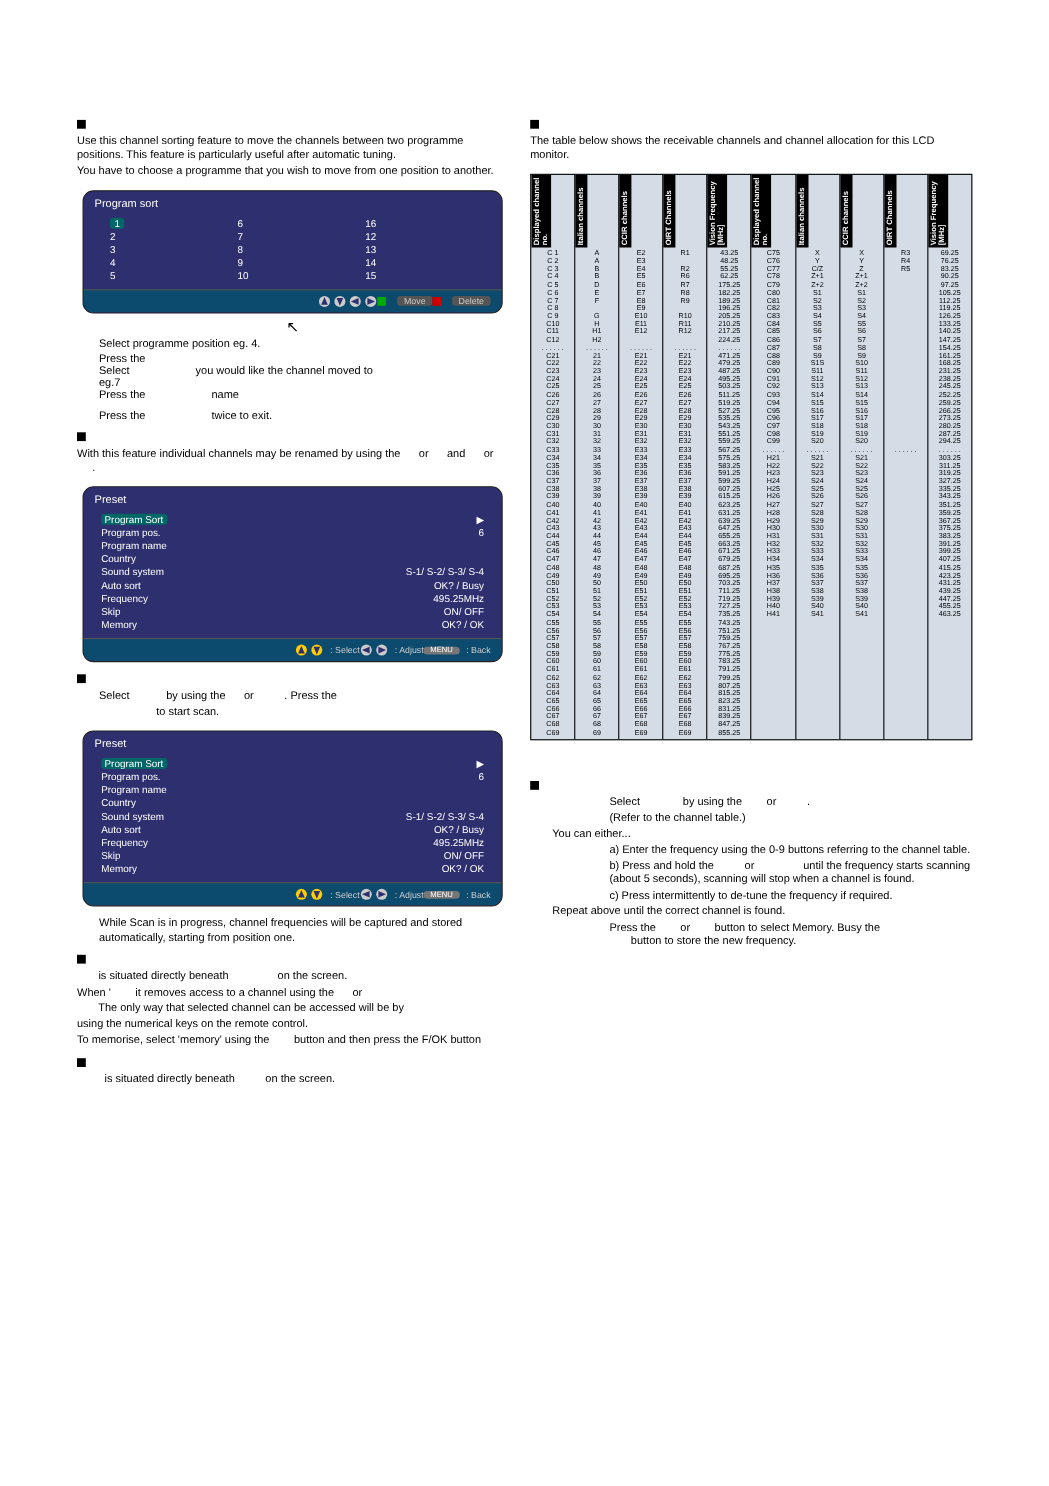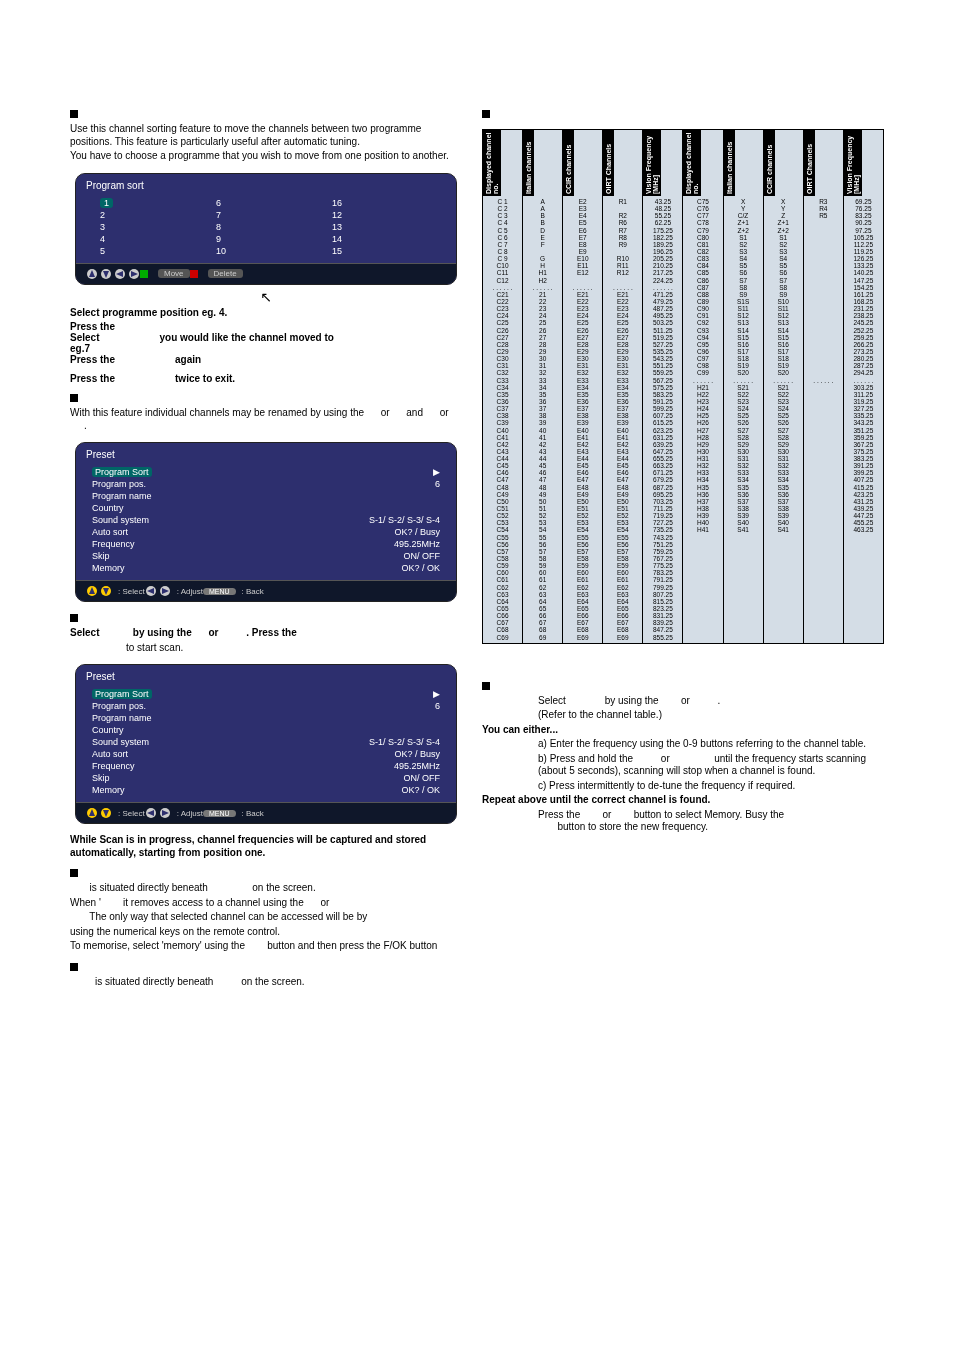--- a/index.html
+++ b/index.html
@@ -48,40 +48,40 @@
   .osd .title {
     background: #2d2f6e;
     padding: 6px 10px 2px 10px;
     font-size: 10px;
   }
   .osd .body {
     padding: 4px 16px 6px 16px;
   }
   .osd .rowline { display: flex; justify-content: space-between; padding: 1px 0; }
   .osd .foot {
-    background: #0f172a;
+    background: #0c4a6e;
     border-top: 1px solid #555;
     padding: 4px 10px;
     display: flex;
-    justify-content: flex-start;
+    justify-content: flex-end;
     font-size: 8px;
     color: #ccc;
   }
   .osd .foot .seg { display: flex; gap: 6px; align-items: center;}
   .osd .highlight { background: #066; border-radius: 3px; padding: 0 4px; display:inline-block;}
   .osd table.sortgrid { width:100%; border-collapse: collapse;}
   .osd table.sortgrid td { width:33%; text-align:left; padding:1px 8px;}
   .cursor {
     text-align: center;
     font-size: 14px;
     margin-top: -6px;
     color: #000;
   }
-  .indent {  font-weight: bold;}
-  .indent2 { margin-left: 24px; padding-left: 32px;}
+  .indent { margin-left: 20px;}
+  .indent2 { margin-left: 40px; padding-left: 32px;}
   
   .chtable-wrap {
     background: #d4dde6;
     border: 1px solid #000;
     margin: 10px 0;
     width: 400px;
     font-size: 6.5px;
     overflow: hidden;
   }
   .chtable {
@@ -194,21 +194,21 @@
     <p class="indent">Select programme position eg. 4.</p>
     <div class="indent">
       <div>Press the</div>
       <div style="display:flex; gap:60px;">
         <span>Select</span>
         <span>you would like the channel moved to</span>
       </div>
       <div>eg.7</div>
       <div style="display:flex; gap:60px;">
         <span>Press the</span>
-        <span>again</span>
+        <span>name</span>
       </div>
       <div style="height:8px;"></div>
       <div style="display:flex; gap:60px;">
         <span>Press the</span>
         <span>twice to exit.</span>
       </div>
     </div>
 
     <div class="sect-head"><span class="sq"></span></div>
     <p>
@@ -413,20 +413,21 @@
     <p>
       &nbsp;&nbsp;&nbsp;&nbsp;&nbsp;&nbsp;&nbsp;&nbsp;
       <span>is situated directly beneath</span>
       &nbsp;&nbsp;&nbsp;&nbsp;&nbsp;&nbsp;&nbsp;&nbsp;
       <span>on the screen.</span>
     </p>
   </div>
 
   <div class="col">
     <div class="sect-head"><span class="sq"></span></div>
+    <p>The table below shows the receivable channels and channel allocation for this LCD monitor.</p>
 
     <div class="chtable-wrap">
       <div class="chtable" id="chtable">
           <div class="chcol">
             <div class="hdr">Displayed
 channel no.</div>
             <div class="cells">C 1
 C 2
 C 3
 C 4

